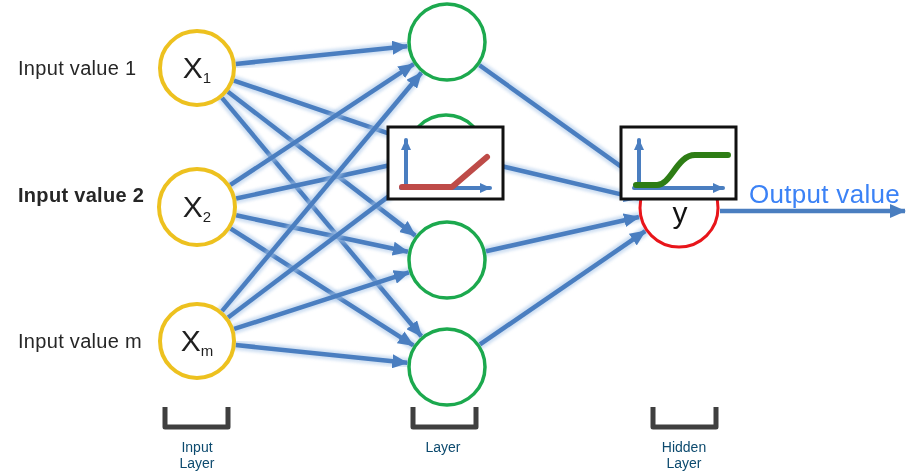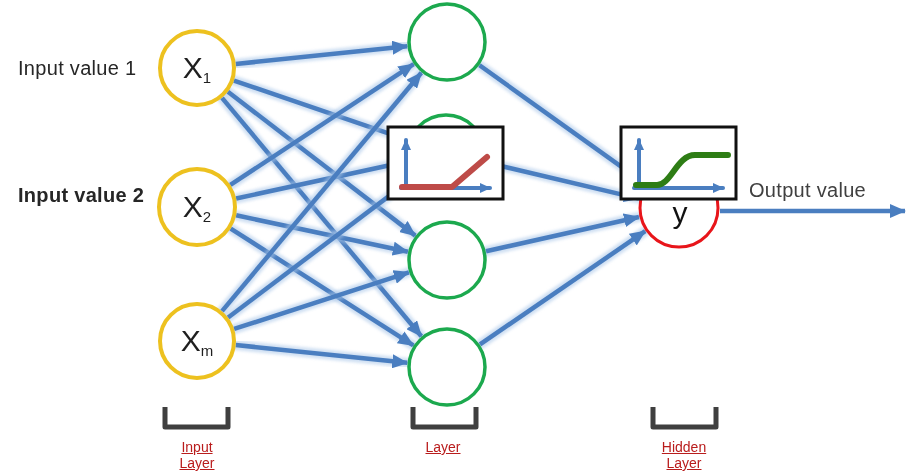--- a/index.html
+++ b/index.html
@@ -13,24 +13,24 @@
     color:#262626;letter-spacing:.3px;white-space:nowrap;
   }
   .sym-wrap{
     position:absolute;width:60px;height:38px;display:flex;align-items:center;justify-content:center;
     color:#1f1f1f;
   }
   .sym{font-size:30px;line-height:30px;}
   .sub{font-size:15px;line-height:15px;align-self:flex-end;margin-bottom:2px;}
   .y-label{font-size:30px;color:#111;}
   .out-label{
-    position:absolute;font-size:20px;color:#404040;letter-spacing:.3px;white-space:nowrap;text-align:right;
+    position:absolute;font-size:26px;color:#3b82f6;letter-spacing:.3px;white-space:nowrap;text-align:right;
   }
   .caption{
-    position:absolute;width:120px;text-align:center;font-size:14px;line-height:16px;color:#b91c1c;text-decoration:underline;
+    position:absolute;width:120px;text-align:center;font-size:14px;line-height:16px;color:#0c4a6e;
   }
   .caption span{display:block;}
 </style>
 </head>
 <body>
 
 <div id="stage">
   <svg id="diagram-svg" viewBox="0 0 917 472">
       <defs>
         <marker id="arrowHead" markerUnits="userSpaceOnUse" markerWidth="16" markerHeight="14" viewBox="0 0 16 14" refX="15" refY="7" orient="auto">
@@ -97,20 +97,21 @@
         <line x1="13" y1="61" x2="102" y2="61" stroke="#4A7EC0" stroke-width="4" stroke-linecap="round" marker-end="url(#axisHead)"></line>
         <path d="M15,58 L36,58 C50,58 56,28 74,28 L107,28" fill="none" stroke="#2E7D15" stroke-width="6" stroke-linecap="round" stroke-linejoin="round"></path>
       </g>
       <path d="M165,407 L165,427 L228,427 L228,407" fill="none" stroke="#3F3F3F" stroke-width="5" stroke-linejoin="round"></path>
       <path d="M413,407 L413,427 L476,427 L476,407" fill="none" stroke="#3F3F3F" stroke-width="5" stroke-linejoin="round"></path>
       <path d="M653,407 L653,427 L716,427 L716,407" fill="none" stroke="#3F3F3F" stroke-width="5" stroke-linejoin="round"></path>
     </svg>
 
   <div class="in-label" style="top:57px;">Input value 1</div>
   <div class="in-label" style="top:184px;font-weight:bold;">Input value 2</div>
+  <div class="in-label" style="top:330px;">Input value m</div>
 
   <div class="sym-wrap" style="left:167px;top:49px;">
     <span class="sym">X</span>
       <span class="sub">1</span>
   </div>
   <div class="sym-wrap" style="left:167px;top:188px;">
     <span class="sym">X</span>
       <span class="sub">2</span>
   </div>
   <div class="sym-wrap" style="left:167px;top:322px;">

